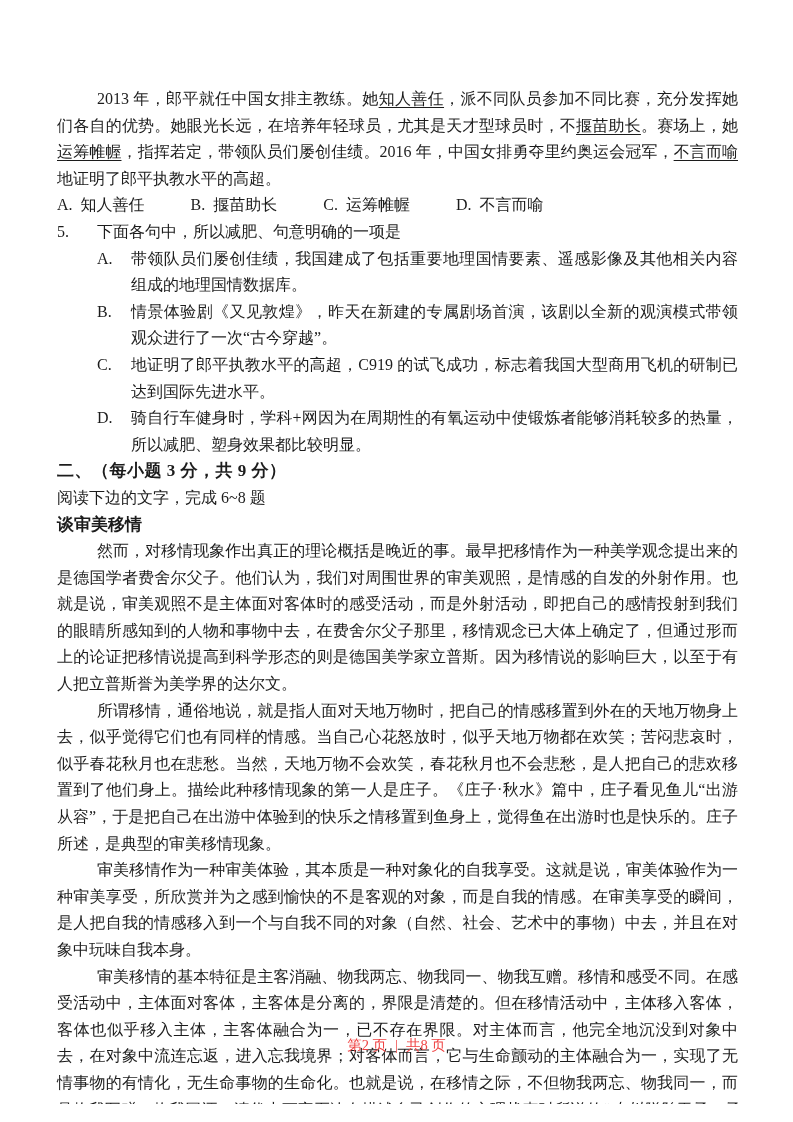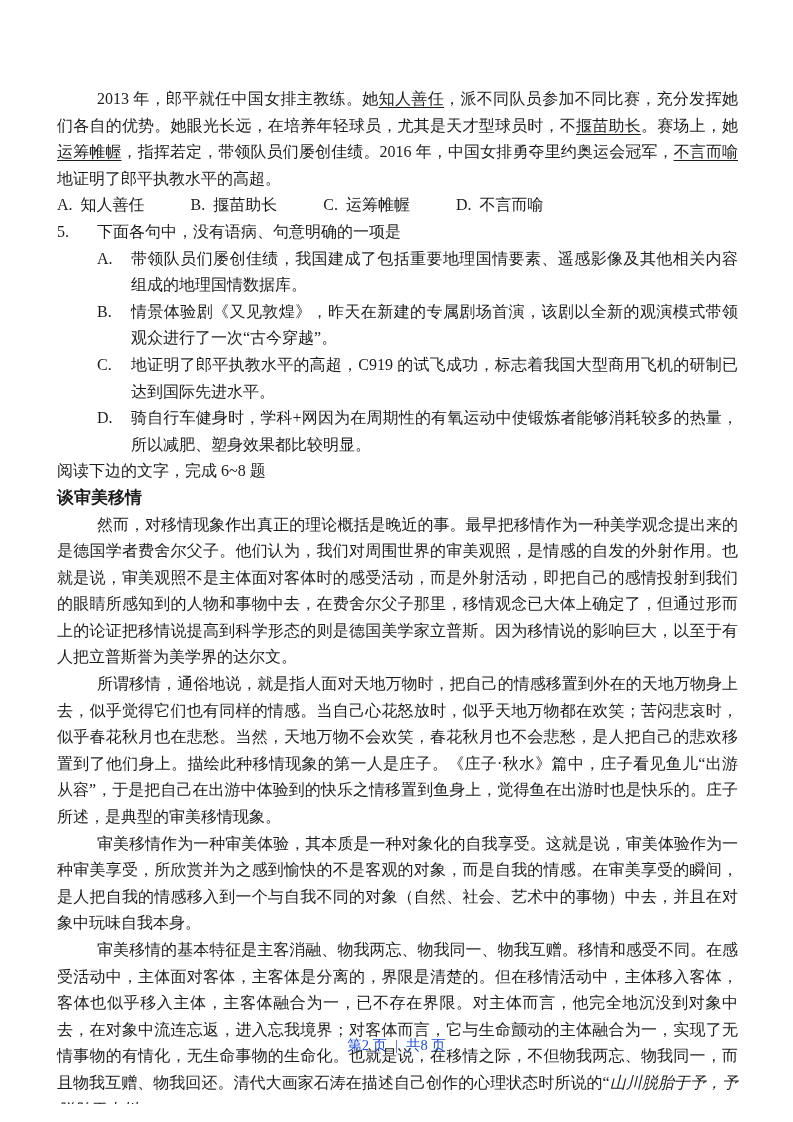--- a/index.html
+++ b/index.html
@@ -87,56 +87,57 @@
   .essay-para { text-indent: 40px; }
 
   
   .footer {
     position: absolute;
     left: 0;
     width: 793px;
     top: 1036px;
     text-align: center;
     font-size: 14.5px;
-    color: #1d4ed8;
+    color: #ef4444;
   }
   .footer span { margin: 0 4px; }
 </style>
 </head>
 <body>
 
 <div class="page">
   <div class="content">
 
     <p class="passage"><span>2013 年，郎平就任中国女排主教练。她</span><span class="u">知人善任</span><span>，派不同队员参加不同比赛，充分发挥她们各自的优势。她眼光长远，在培养年轻球员，尤其是天才型球员时，不</span><span class="u">揠苗助长</span><span>。赛场上，她</span><span class="u">运筹帷幄</span><span>，指挥若定，带领队员们屡创佳绩。2016 年，中国女排勇夺里约奥运会冠军，</span><span class="u">不言而喻</span><span>地证明了郎平执教水平的高超。</span></p>
 
     <p class="inline-options">
       <span class="opt"><span class="opt-label">A.</span><span>知人善任</span></span>
       <span class="opt"><span class="opt-label">B.</span><span>揠苗助长</span></span>
       <span class="opt"><span class="opt-label">C.</span><span>运筹帷幄</span></span>
       <span class="opt"><span class="opt-label">D.</span><span>不言而喻</span></span>
     </p>
 
     <p class="stem">
-      <span class="q-num">5.</span><span>下面各句中，没有语病、句意明确的一项是</span>
+      <span class="q-num">5.</span><span>下面各句中，所以减肥、句意明确的一项是</span>
     </p>
 
     <p class="option-block">
       <span class="opt-letter">A.</span><span>带领队员们屡创佳绩，我国建成了包括重要地理国情要素、遥感影像及其他相关内容组成的地理国情数据库。</span>
     </p>
     <p class="option-block">
       <span class="opt-letter">B.</span><span>情景体验剧《又见敦煌》，昨天在新建的专属剧场首演，该剧以全新的观演模式带领观众进行了一次“古今穿越”。</span>
     </p>
     <p class="option-block">
       <span class="opt-letter">C.</span><span>地证明了郎平执教水平的高超，C919 的试飞成功，标志着我国大型商用飞机的研制已达到国际先进水平。</span>
     </p>
     <p class="option-block">
       <span class="opt-letter">D.</span><span>骑自行车健身时，学科+网因为在周期性的有氧运动中使锻炼者能够消耗较多的热量，所以减肥、塑身效果都比较明显。</span>
     </p>
 
+    <p class="section-heading">二、（每小题 3 分，共 9 分）</p>
 
     <p>阅读下边的文字，完成 6~8 题</p>
 
     <p class="essay-title">谈审美移情</p>
 
     <p class="essay-para">然而，对移情现象作出真正的理论概括是晚近的事。最早把移情作为一种美学观念提出来的是德国学者费舍尔父子。他们认为，我们对周围世界的审美观照，是情感的自发的外射作用。也就是说，审美观照不是主体面对客体时的感受活动，而是外射活动，即把自己的感情投射到我们的眼睛所感知到的人物和事物中去，在费舍尔父子那里，移情观念已大体上确定了，但通过形而上的论证把移情说提高到科学形态的则是德国美学家立普斯。因为移情说的影响巨大，以至于有人把立普斯誉为美学界的达尔文。</p>
     <p class="essay-para">所谓移情，通俗地说，就是指人面对天地万物时，把自己的情感移置到外在的天地万物身上去，似乎觉得它们也有同样的情感。当自己心花怒放时，似乎天地万物都在欢笑；苦闷悲哀时，似乎春花秋月也在悲愁。当然，天地万物不会欢笑，春花秋月也不会悲愁，是人把自己的悲欢移置到了他们身上。描绘此种移情现象的第一人是庄子。《庄子·秋水》篇中，庄子看见鱼儿“出游从容”，于是把自己在出游中体验到的快乐之情移置到鱼身上，觉得鱼在出游时也是快乐的。庄子所述，是典型的审美移情现象。</p>
     <p class="essay-para">审美移情作为一种审美体验，其本质是一种对象化的自我享受。这就是说，审美体验作为一种审美享受，所欣赏并为之感到愉快的不是客观的对象，而是自我的情感。在审美享受的瞬间，是人把自我的情感移入到一个与自我不同的对象（自然、社会、艺术中的事物）中去，并且在对象中玩味自我本身。</p>
     <p class="essay-para"><span>审美移情的基本特征是主客消融、物我两忘、物我同一、物我互赠。移情和感受不同。在感受活动中，主体面对客体，主客体是分离的，界限是清楚的。但在移情活动中，主体移入客体，客体也似乎移入主体，主客体融合为一，已不存在界限。对主体而言，他完全地沉没到对象中去，在对象中流连忘返，进入忘我境界；对客体而言，它与生命颤动的主体融合为一，实现了无情事物的有情化，无生命事物的生命化。也就是说，在移情之际，不但物我两忘、物我同一，而且物我互赠、物我回还。清代大画家石涛在描述自己创作的心理状态时所说的“</span><span class="i">山川脱胎于予，予脱胎于山川</span></p>
 

